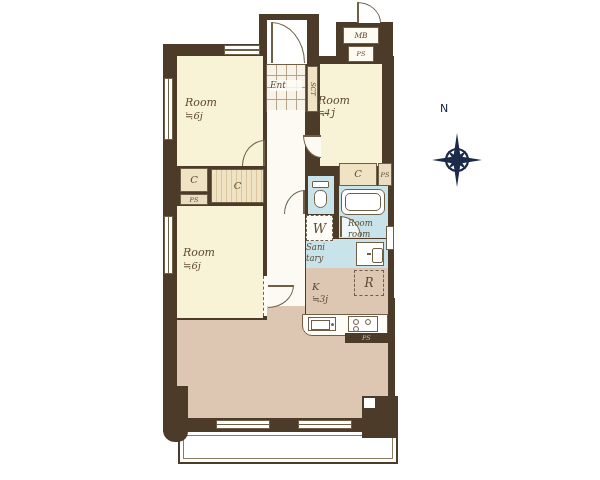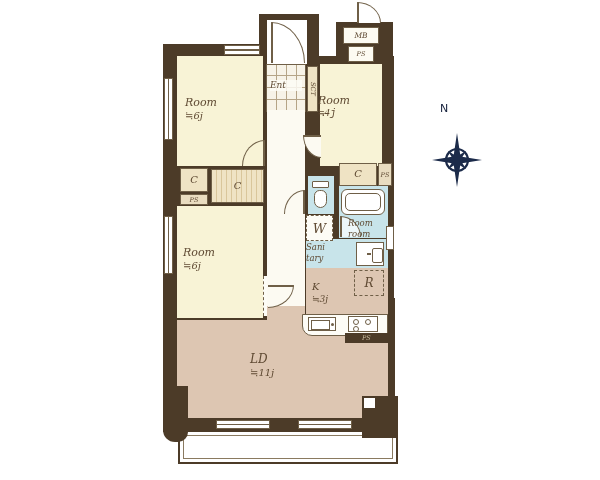--- a/index.html
+++ b/index.html
@@ -142,24 +142,20 @@
     <span style="display:block;font-size:10px;">≒6j</span>
   </div>
   <div class="lbl" style="left:318px;top:94px;width:66px;font-size:11px;">
     <span style="display:block;">Room</span>
     <span style="display:block;font-size:10px;font-family:Liberation Mono, monospace;">≒4j</span>
   </div>
   <div class="lbl" style="left:183px;top:246px;width:70px;font-size:11px;">
     <span style="display:block;">Room</span>
     <span style="display:block;font-size:10px;">≒6j</span>
   </div>
-  <div class="lbl" style="left:250px;top:352px;width:66px;font-size:12px;">
-    <span style="display:block;">LD</span>
-    <span style="display:block;font-size:10px;">≒11j</span>
-  </div>
   <div class="lbl" style="left:312px;top:281px;width:38px;font-size:10px;">
     <span style="display:block;">K</span>
     <span style="display:block;font-size:9px;">≒3j</span>
   </div>
   <div class="lbl" style="left:348px;top:218px;width:38px;font-size:8.5px;">
     <span style="display:block;">Room</span>
     <span style="display:block;">room</span>
   </div>
   <div class="lbl" style="left:306px;top:242px;width:46px;font-size:8.5px;">
     <span style="display:block;">Sani</span>

